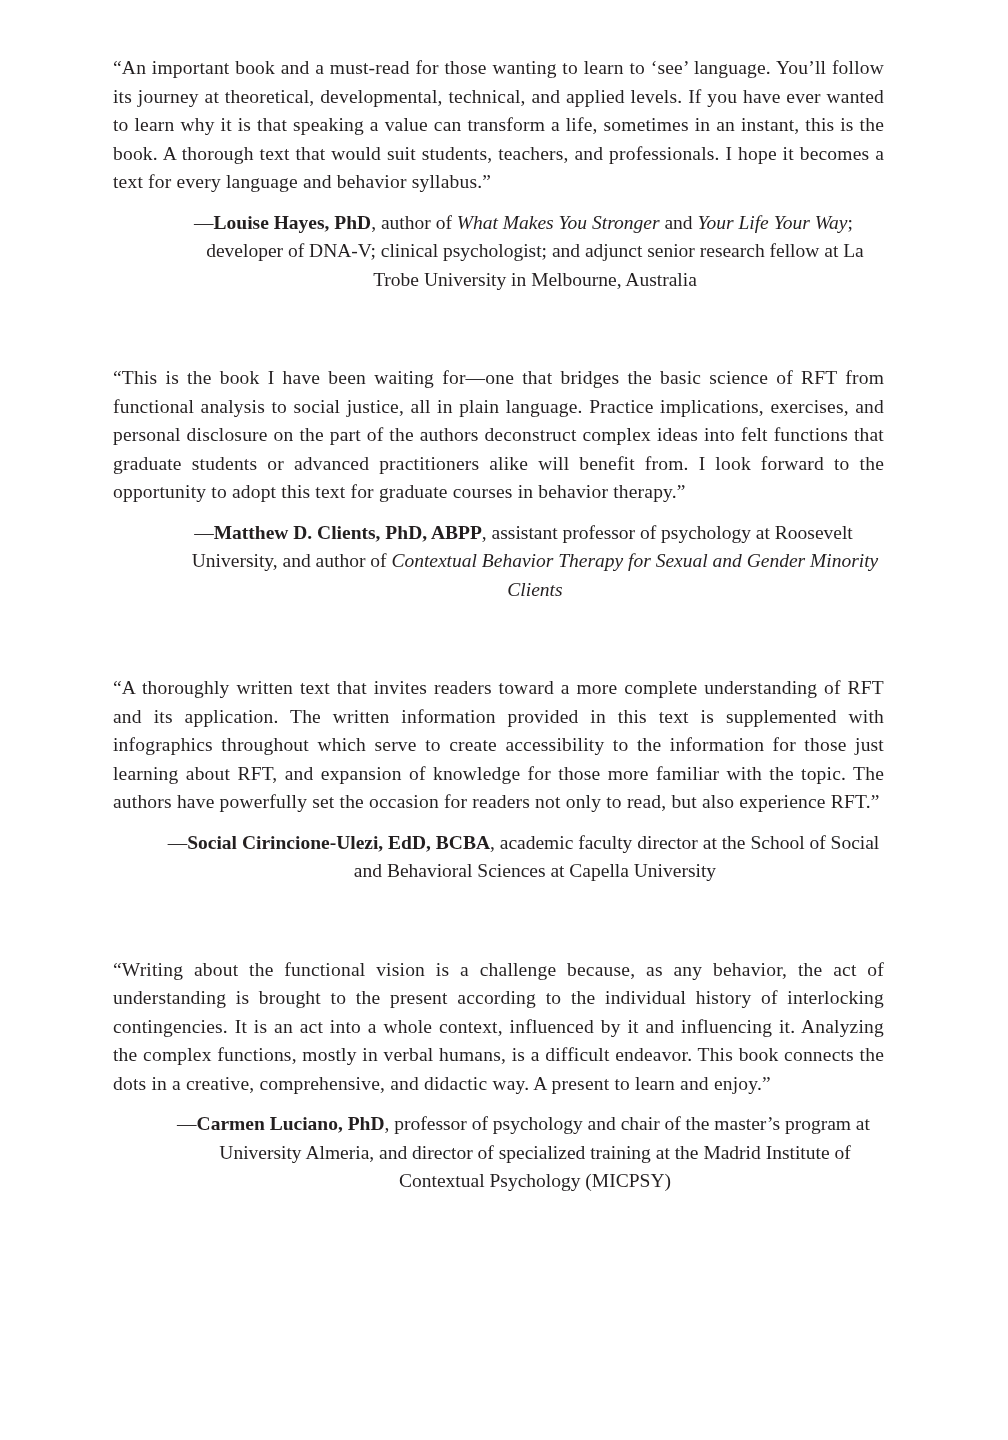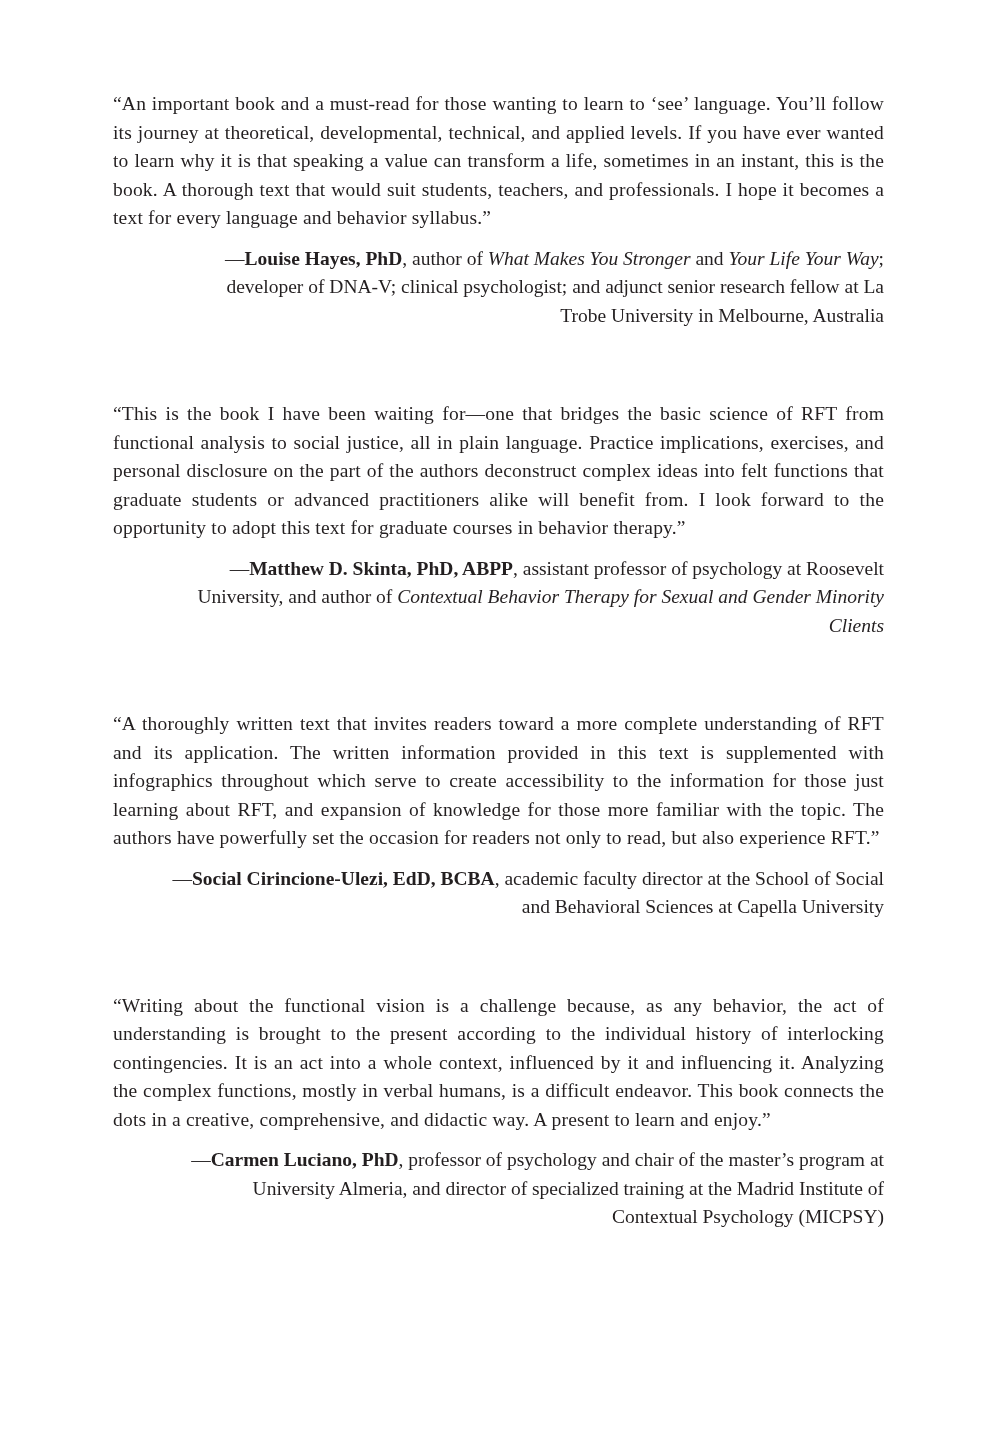--- a/index.html
+++ b/index.html
@@ -11,57 +11,57 @@
   body {
     width: 1008px;
     height: 1440px;
     font-family: "Liberation Serif", serif;
     color: #231f20;
     overflow: hidden;
   }
   .page {
     width: 1008px;
     height: 1440px;
-    padding: 90px 124px 0 113px;
+    padding: 54px 124px 0 113px;
     background: #ffffff;
   }
   .endorsement { margin: 0; }
   .quote {
     font-size: 19.5px;
     line-height: 28.5px;
     text-align: justify;
     margin: 0 0 12px 0;
     letter-spacing: 0.2px;
   }
   .attribution {
     font-size: 19.5px;
     line-height: 28.5px;
     margin: 0 0 70px 0;
     padding-left: 73px;
     text-indent: -23px;
-    text-align: right;
+    text-align: center;
   }
   .endorsement:last-child .attribution { margin-bottom: 12px; }
   .part-bold { font-weight: bold; }
   .part-italic { font-style: italic; }
   .part-regular { font-weight: normal; font-style: normal; }
 </style>
 </head>
 <body>
 
 <div class="page">
 
   <div class="endorsement">
     <p class="quote">“An important book and a must-read for those wanting to learn to ‘see’ language. You’ll follow its journey at theoretical, developmental, technical, and applied levels. If you have ever wanted to learn why it is that speaking a value can transform a life, sometimes in an instant, this is the book. A thorough text that would suit students, teachers, and professionals. I hope it becomes a text for every language and behavior syllabus.”</p>
     <p class="attribution"><span class="part-regular">—</span><span class="part-bold">Louise Hayes, PhD</span><span class="part-regular">, author of </span><span class="part-italic">What Makes You Stronger</span><span class="part-regular"> and </span><span class="part-italic">Your Life Your Way</span><span class="part-regular">; developer of DNA-V; clinical psychologist; and adjunct senior research fellow at La Trobe University in Melbourne, Australia</span></p>
   </div>
 
   <div class="endorsement">
     <p class="quote">“This is the book I have been waiting for—one that bridges the basic science of RFT from functional analysis to social justice, all in plain language. Practice implications, exercises, and personal disclosure on the part of the authors deconstruct complex ideas into felt functions that graduate students or advanced practitioners alike will benefit from. I look forward to the opportunity to adopt this text for graduate courses in behavior therapy.”</p>
-    <p class="attribution"><span class="part-regular">—</span><span class="part-bold">Matthew D. Skinta, PhD, ABPP</span><span class="part-regular">, assistant professor of psychology at Roosevelt University, and author of </span><span class="part-italic">Contextual Behavior Therapy for Sexual and Gender Minority Clients</span></p>
+    <p class="attribution"><span class="part-regular">—</span><span class="part-bold">Matthew D. Clients, PhD, ABPP</span><span class="part-regular">, assistant professor of psychology at Roosevelt University, and author of </span><span class="part-italic">Contextual Behavior Therapy for Sexual and Gender Minority Clients</span></p>
   </div>
 
   <div class="endorsement">
     <p class="quote">“A thoroughly written text that invites readers toward a more complete understanding of RFT and its application. The written information provided in this text is supplemented with infographics throughout which serve to create accessibility to the information for those just learning about RFT, and expansion of knowledge for those more familiar with the topic. The authors have powerfully set the occasion for readers not only to read, but also experience RFT.”</p>
     <p class="attribution"><span class="part-regular">—</span><span class="part-bold">Social Cirincione-Ulezi, EdD, BCBA</span><span class="part-regular">, academic faculty director at the School of Social and Behavioral Sciences at Capella University</span></p>
   </div>
 
   <div class="endorsement">
     <p class="quote">“Writing about the functional vision is a challenge because, as any behavior, the act of understanding is brought to the present according to the individual history of interlocking contingencies. It is an act into a whole context, influenced by it and influencing it. Analyzing the complex functions, mostly in verbal humans, is a difficult endeavor. This book connects the dots in a creative, comprehensive, and didactic way. A present to learn and enjoy.”</p>
     <p class="attribution"><span class="part-regular">—</span><span class="part-bold">Carmen Luciano, PhD</span><span class="part-regular">, professor of psychology and chair of the master’s program at University Almeria, and director of specialized training at the Madrid Institute of Contextual Psychology (MICPSY)</span></p>

